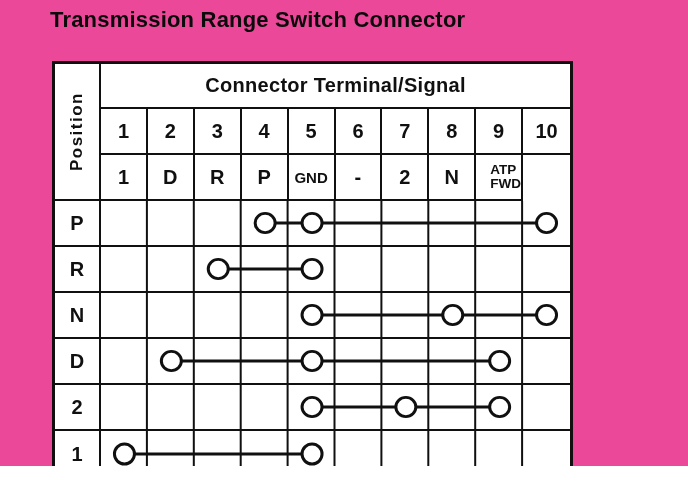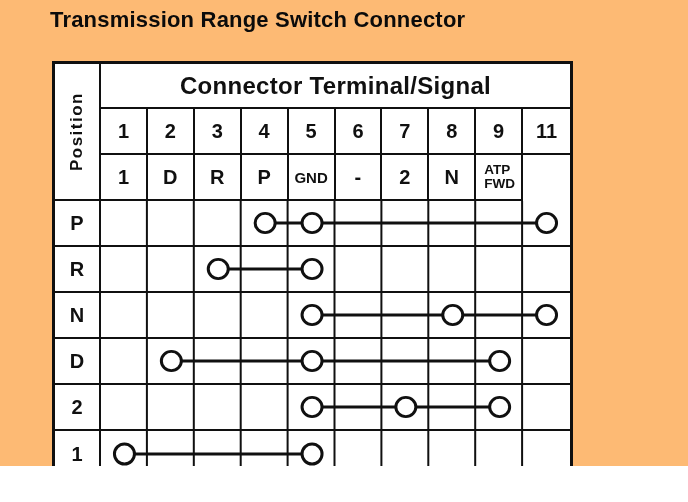--- a/index.html
+++ b/index.html
@@ -1,17 +1,17 @@
 <!DOCTYPE html>
 <html><head>
 <meta charset="utf-8">
 <style>
   html,body{margin:0;padding:0;background:#ffffff;}
   .page{
-    position:relative;width:688px;height:466px;background:#fdba74;
+    position:relative;width:688px;height:466px;background:#ec4899;
     font-family:"Liberation Sans",sans-serif;color:#101010;overflow:hidden;
   }
   .title{
     position:absolute;left:50px;top:7px;margin:0;
     font-size:22px;font-weight:700;letter-spacing:0.2px;color:#0b0b0b;
     white-space:nowrap;
   }
   .conn-table{
     position:absolute;left:52px;top:61px;width:521px;height:419px;
     box-sizing:border-box;border:3px solid #101010;background:#ffffff;
@@ -27,30 +27,30 @@
     grid-column:1;grid-row:1/4;
     border-right:2px solid #101010;border-bottom:2px solid #101010;
   }
   .pos-header .vtext{
     writing-mode:vertical-rl;transform:rotate(180deg);
     font-weight:700;font-size:17px;letter-spacing:1.5px;
   }
   .th{
     grid-column:2/12;grid-row:1;
     border-bottom:2px solid #101010;
-    font-weight:700;font-size:24px;letter-spacing:0.3px;
+    font-weight:700;font-size:20px;letter-spacing:0.3px;
   }
   .num,.sig{
     font-weight:700;font-size:20px;
     border-right:2px solid #101010;border-bottom:2px solid #101010;
   }
   .gnd{font-size:15px;}
   .atp{
     font-size:13.5px;line-height:1.05;text-align:left;
-    justify-content:flex-start;padding-left:8px;
+    justify-content:flex-start;padding-left:14px;
   }
   .last{border-right:none;}
   .poslabel{
     grid-column:1;font-weight:700;font-size:20px;
     border-right:2px solid #101010;border-bottom:2px solid #101010;
   }
   .rowsvg{
     grid-column:2/12;border-bottom:2px solid #101010;
     display:block;padding:0;
   }
@@ -71,21 +71,21 @@
 
   <div class="cell num" style="grid-area: 2 / 2;">1</div>
       <div class="cell num" style="grid-area: 2 / 3;">2</div>
       <div class="cell num" style="grid-area: 2 / 4;">3</div>
       <div class="cell num" style="grid-area: 2 / 5;">4</div>
       <div class="cell num" style="grid-area: 2 / 6;">5</div>
       <div class="cell num" style="grid-area: 2 / 7;">6</div>
       <div class="cell num" style="grid-area: 2 / 8;">7</div>
       <div class="cell num" style="grid-area: 2 / 9;">8</div>
       <div class="cell num" style="grid-area: 2 / 10;">9</div>
-      <div class="cell num last" style="grid-area: 2 / 11;">11</div>
+      <div class="cell num last" style="grid-area: 2 / 11;">10</div>
       <div class="cell sig" style="grid-area: 3 / 2;">1</div>
       <div class="cell sig" style="grid-area: 3 / 3;">D</div>
       <div class="cell sig" style="grid-area: 3 / 4;">R</div>
       <div class="cell sig" style="grid-area: 3 / 5;">P</div>
       <div class="cell sig gnd" style="grid-area: 3 / 6; text-align: center;">GND</div>
       <div class="cell sig" style="grid-area: 3 / 7;">-</div>
       <div class="cell sig" style="grid-area: 3 / 8;">2</div>
       <div class="cell sig" style="grid-area: 3 / 9;">N</div>
       <div class="cell sig atp" style="grid-area: 3 / 10;">ATP FWD</div>
       <div class="cell poslabel" style="grid-area: 4 / 1;">P</div>

